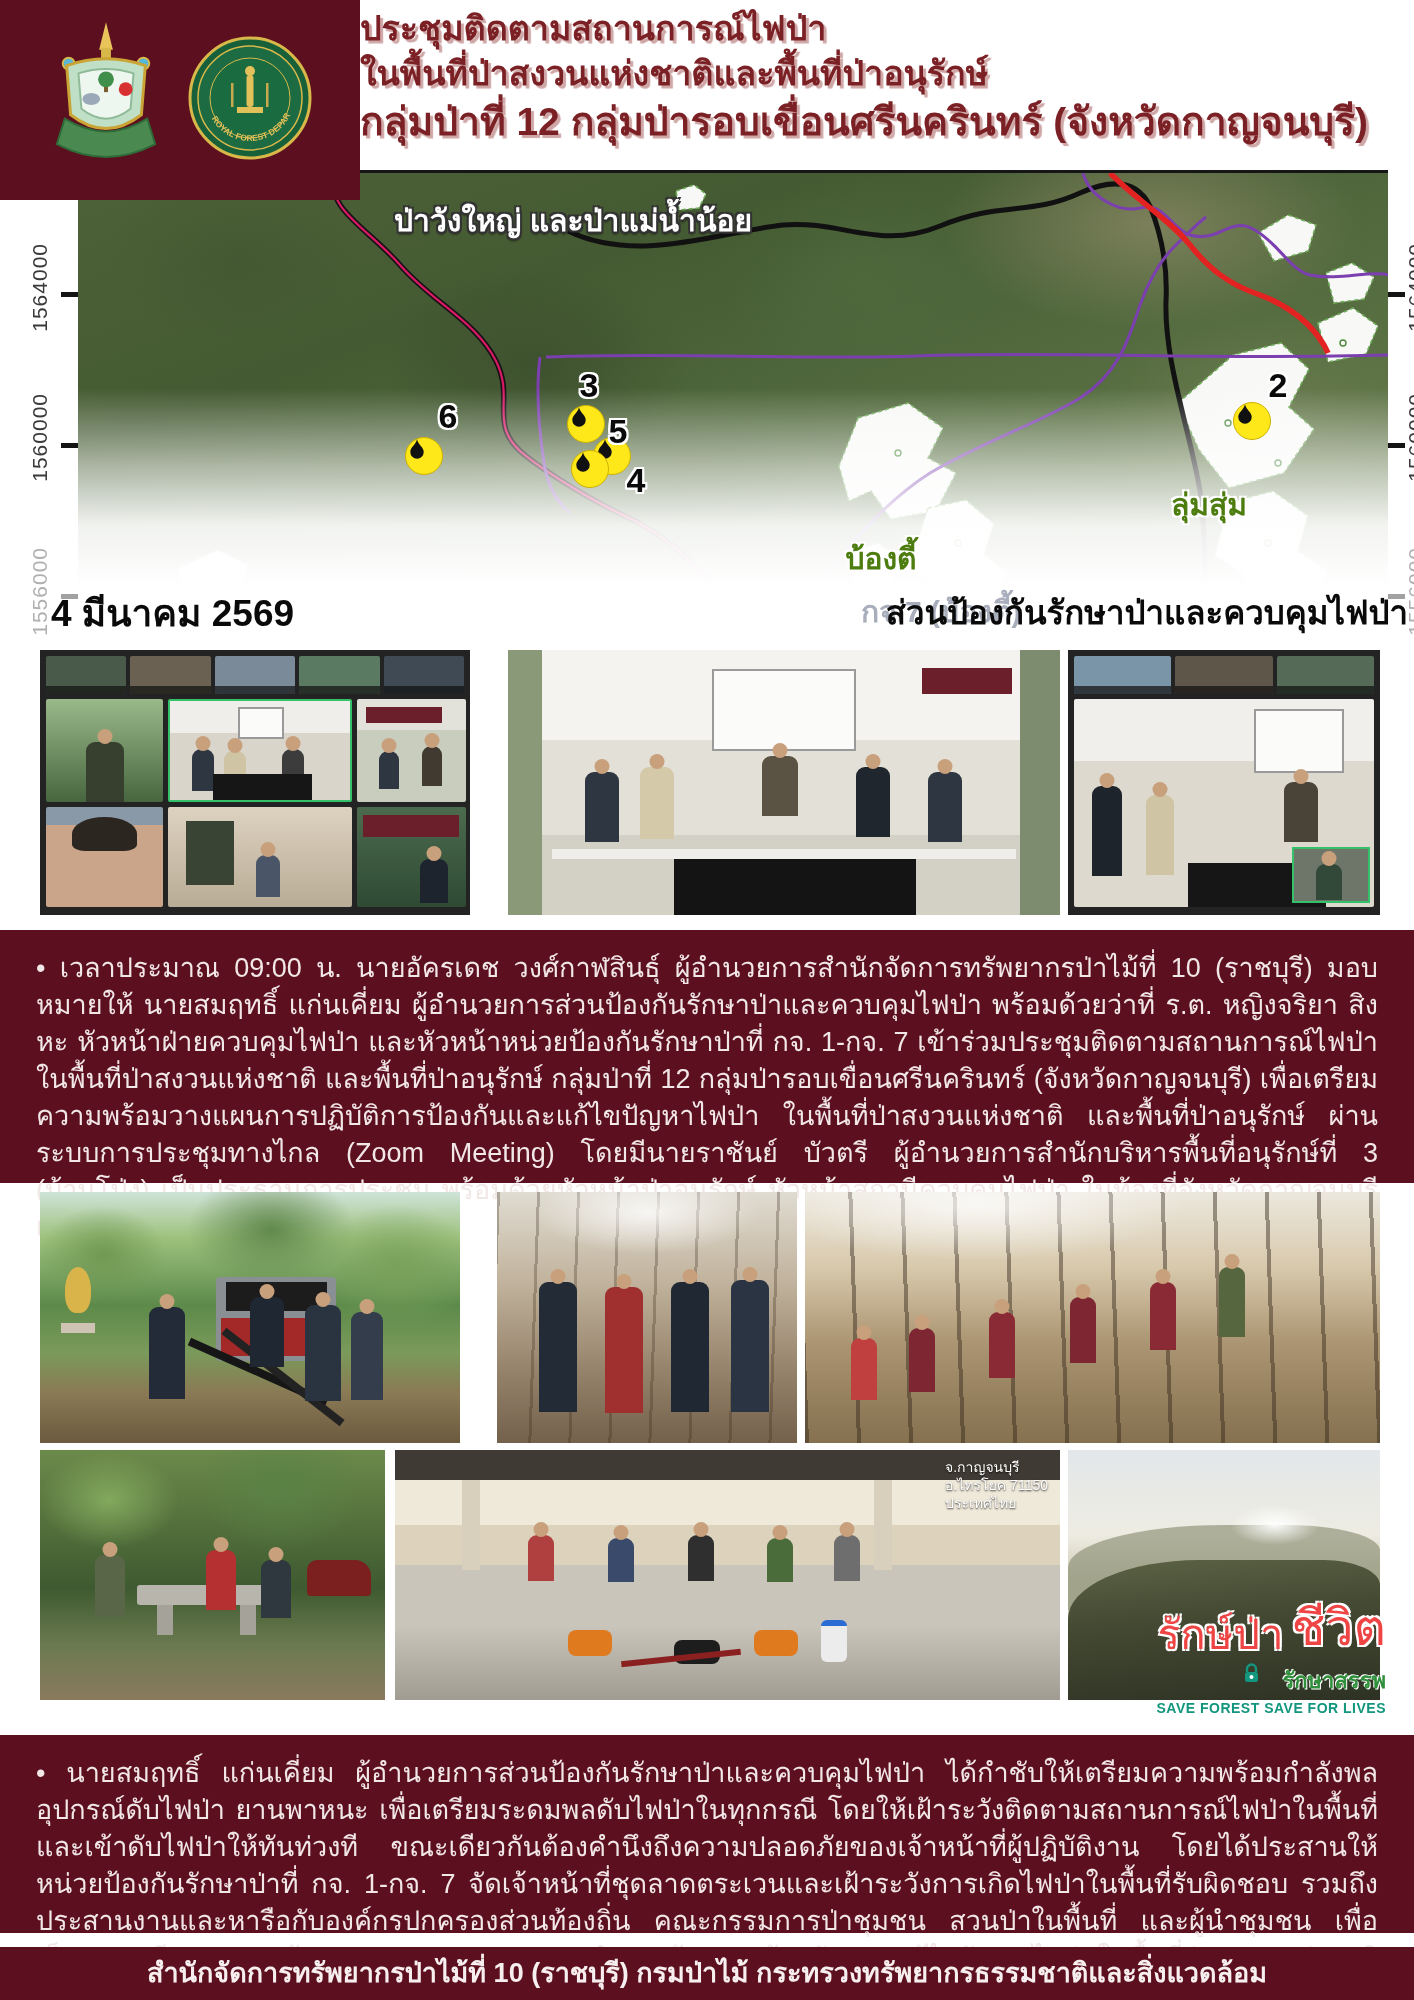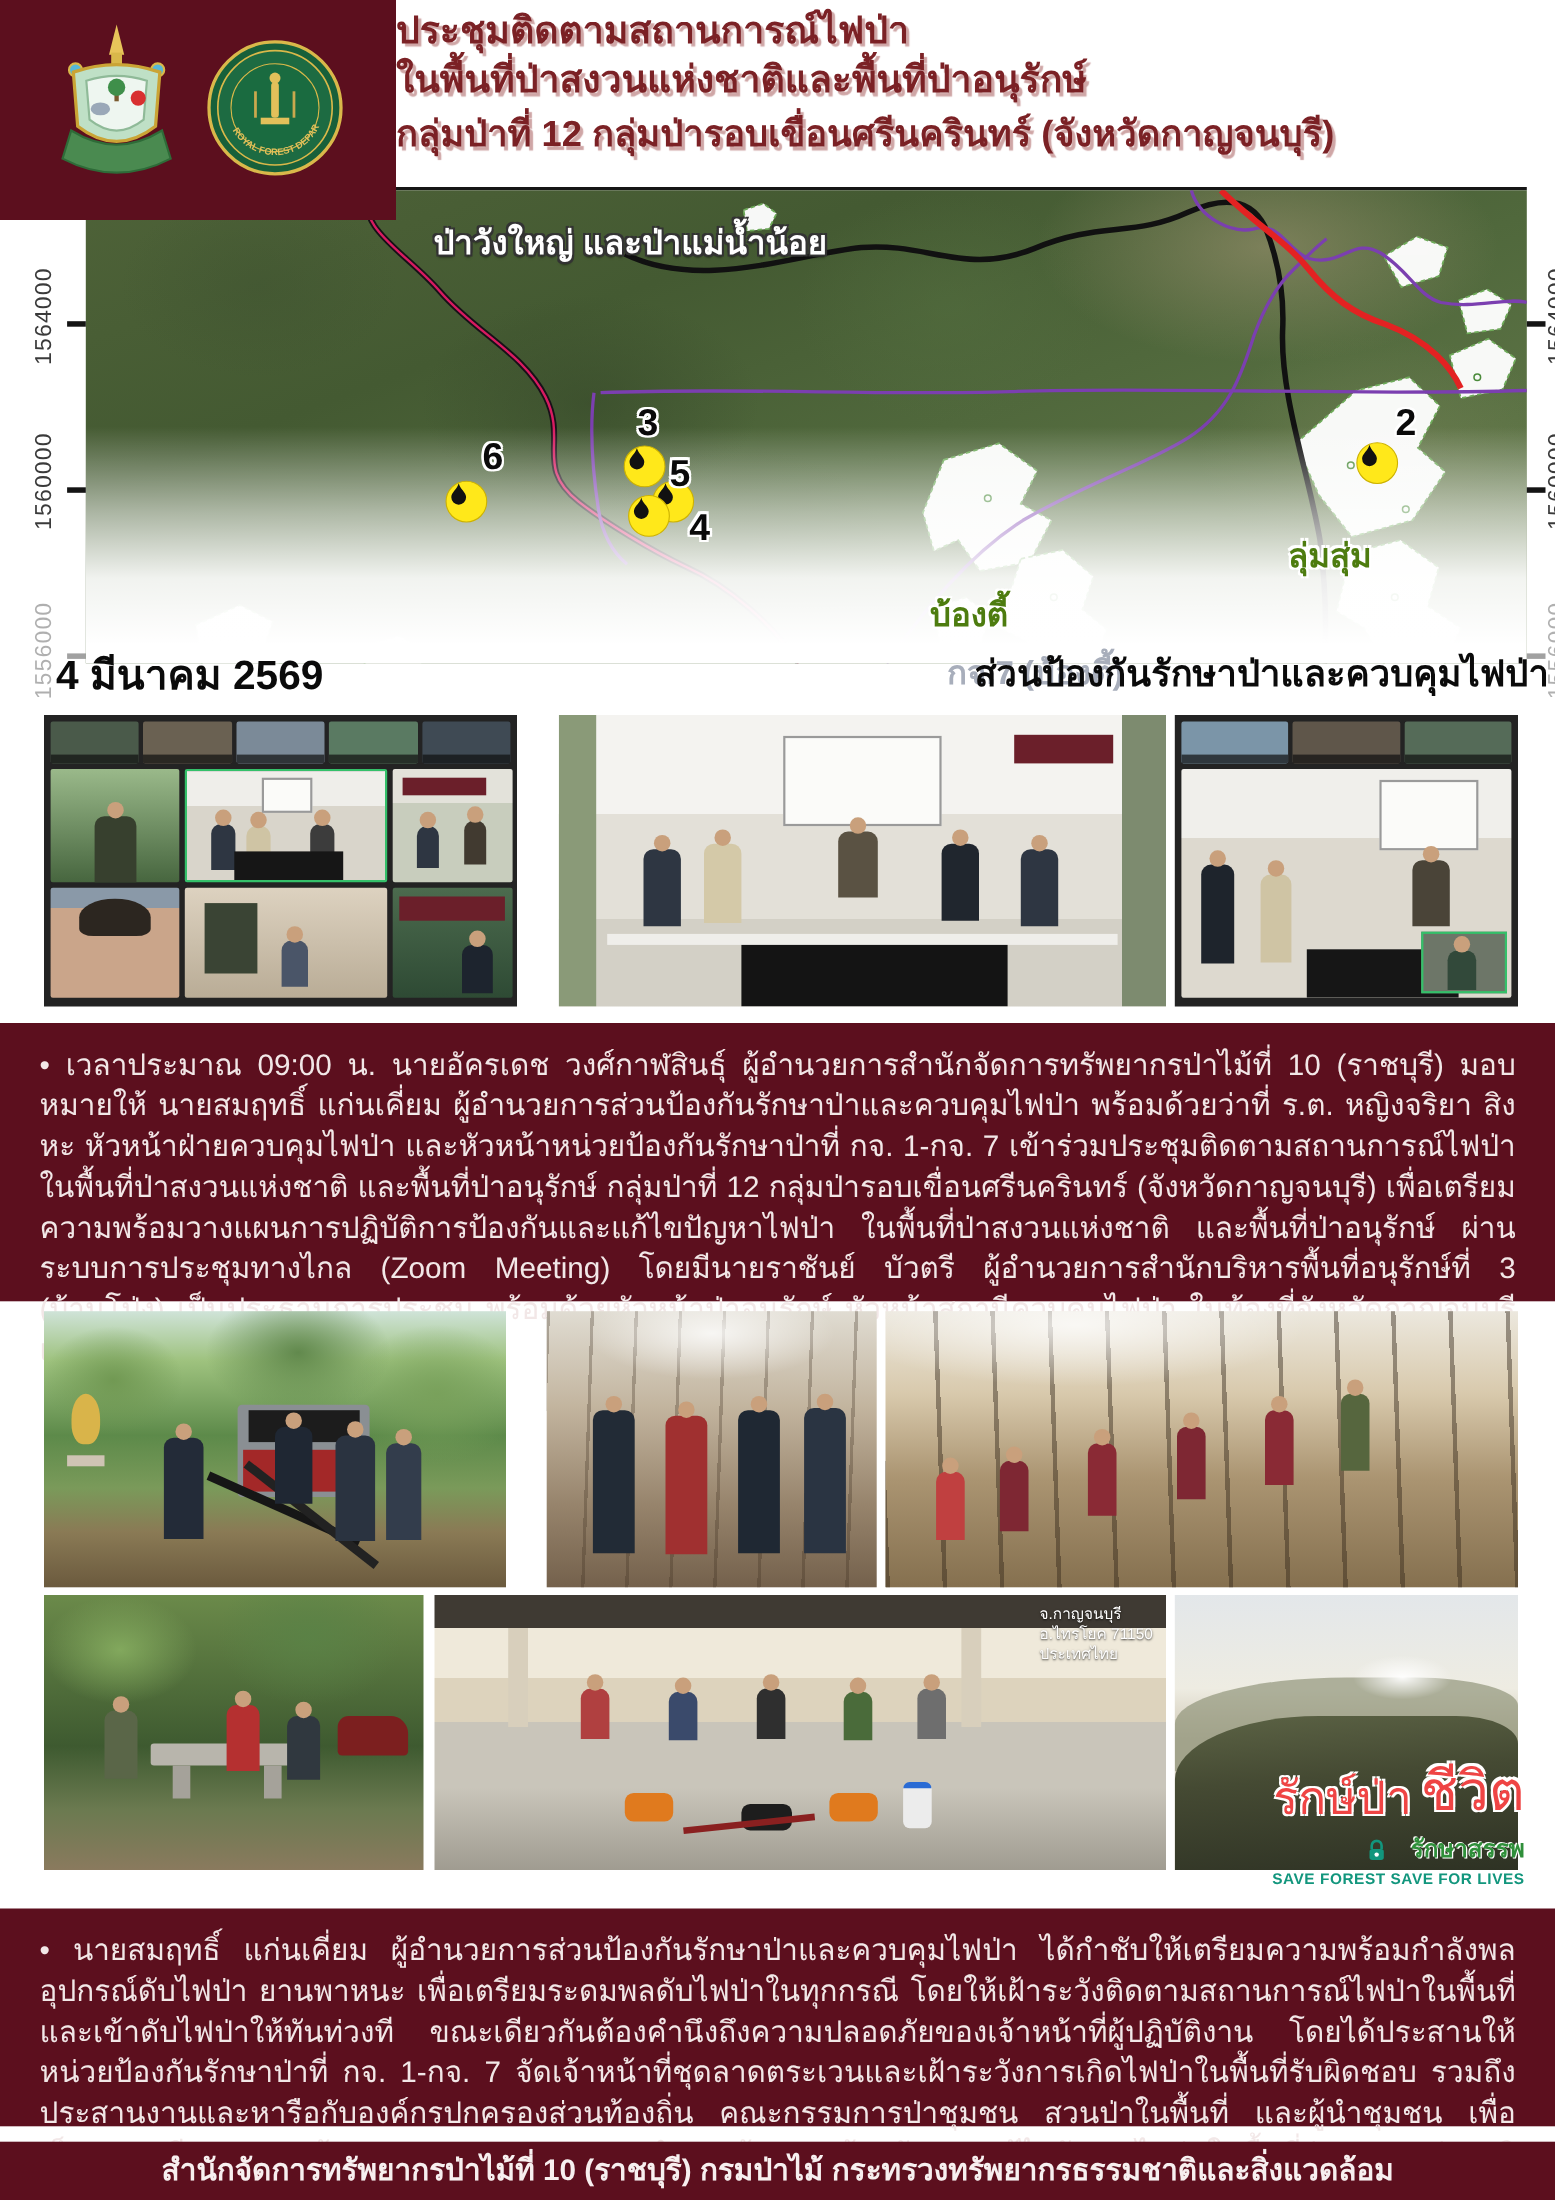--- a/index.html
+++ b/index.html
@@ -5,21 +5,21 @@
   html,body{margin:0;padding:0;background:#9a9a9a;}
   #page{position:relative;width:1414px;height:2000px;background:#ffffff;overflow:hidden;
         font-family:"Liberation Sans","DejaVu Sans",sans-serif;}
 
   
   .logo-box{position:absolute;left:0;top:0;width:360px;height:200px;background:#5c0f1e;z-index:20;
             display:flex;align-items:center;justify-content:center;gap:22px;}
   .title-wrap{position:absolute;left:360px;top:6px;width:1054px;text-align:left;color:#7b2125;
               font-weight:bold;text-shadow:3px 3px 1px #cfa6a6;z-index:21;}
   .t1,.t2{font-size:34px;line-height:45px;}
-  .t3{font-size:33px;line-height:52px;}
+  .t3{font-size:39px;line-height:52px;}
 
   
   .map-wrap{position:absolute;left:0;top:165px;width:1414px;height:480px;background:#fff;margin-left:16px;}
   .map{position:absolute;left:62px;top:5px;width:1310px;height:430px;border-top:3px solid #161616;}
   .map-bg{position:absolute;inset:0;
     background:
       radial-gradient(180px 120px at 12% 20%, rgba(62,82,48,.45) 0, transparent 70%),
       radial-gradient(220px 140px at 35% 45%, rgba(52,70,40,.55) 0, transparent 70%),
       radial-gradient(200px 150px at 60% 25%, rgba(83,110,63,.5) 0, transparent 70%),
       radial-gradient(300px 150px at 82% 12%, rgba(150,143,108,.65) 0, transparent 70%),
@@ -65,21 +65,21 @@
   
   .tblock{position:absolute;left:0;width:1414px;background:#5c0f1e;color:#f2e7e7;
           box-sizing:border-box;padding:20px 36px 14px 36px;font-size:27px;line-height:37px;
           text-align:justify;}
 
   
   .campaign{position:absolute;right:28px;top:1588px;z-index:9;display:flex;flex-direction:column;
             align-items:flex-end;text-align:right;}
   .campaign .big{font-weight:400;color:#ef4444;
      text-shadow:-2px -2px 0 #fff,2px -2px 0 #fff,-2px 2px 0 #fff,2px 2px 0 #fff;}
-  .campaign .row2{display:flex;align-items:flex-end;gap:22px;margin-top:-4px;}
+  .campaign .row2{display:flex;align-items:flex-start;gap:22px;margin-top:-4px;}
   .campaign .mid{font-size:22px;font-weight:800;color:#2f8f3a;text-shadow:1px 1px 0 #fff,-1px -1px 0 #fff;}
   .campaign .eng{font-size:14px;font-weight:800;color:#12967d;letter-spacing:.5px;margin-top:2px;
      text-shadow:1px 1px 0 #fff,-1px -1px 0 #fff;}
 
   
   .footer{position:absolute;left:0;top:1947px;width:1414px;height:55px;background:#5c0f1e;
           color:#f7efef;font-size:27px;font-weight:bold;text-align:center;line-height:53px;}
   .overlay-addr{position:absolute;right:12px;top:8px;color:#fff;font-size:14px;
           line-height:18px;text-shadow:0 1px 2px rgba(0,0,0,.8);z-index:4;}
 </style>

